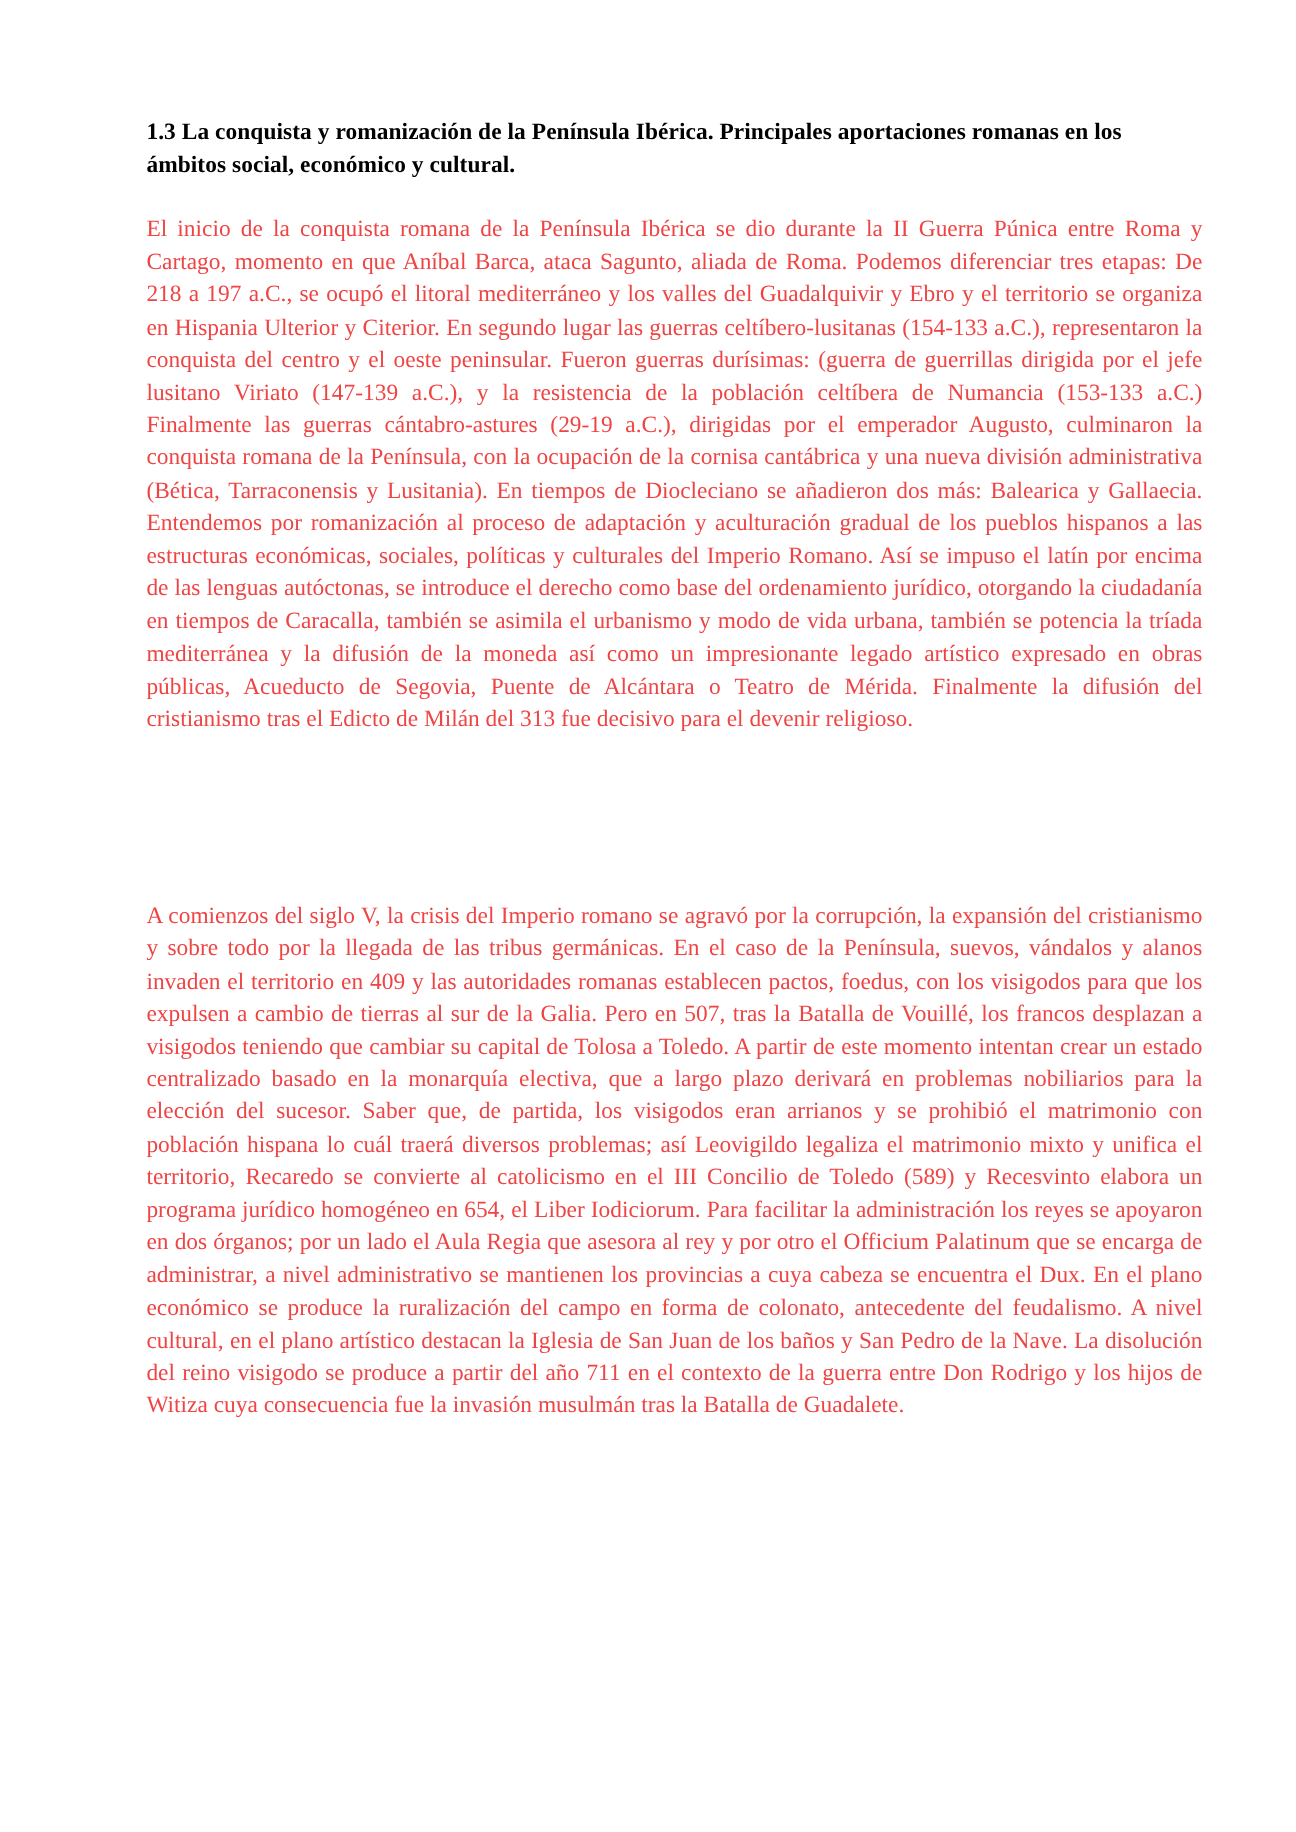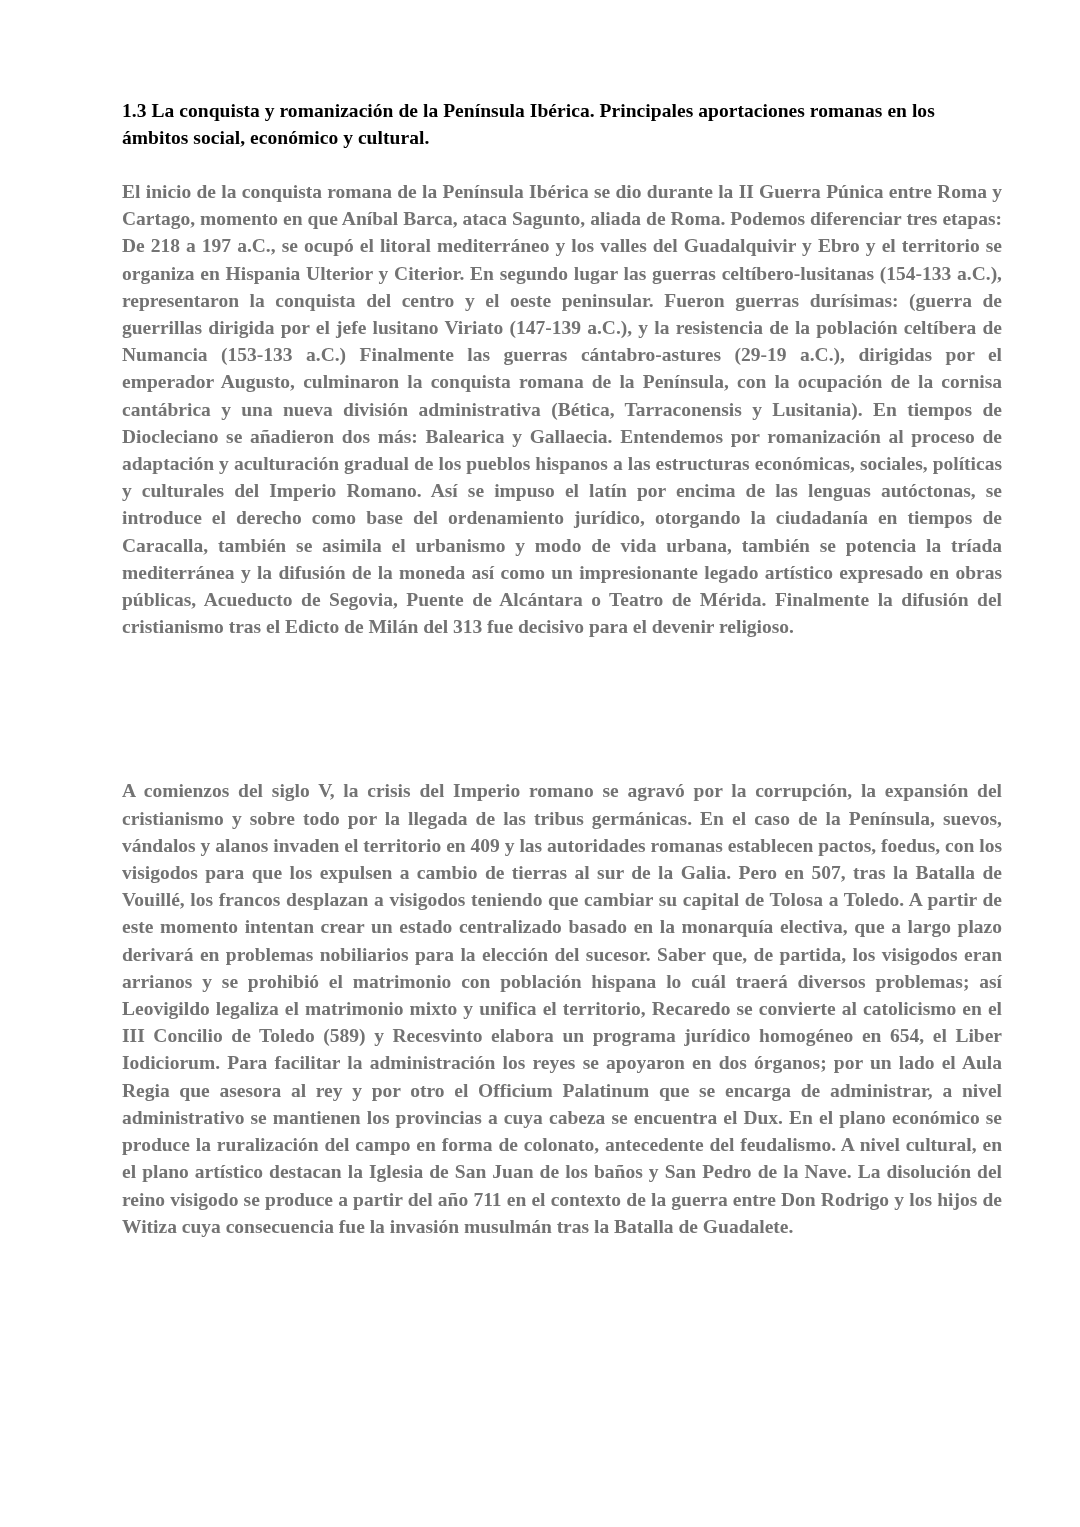--- a/index.html
+++ b/index.html
@@ -34,26 +34,26 @@
     font-size: 19.5px;
     line-height: 27px;
     text-align: left;
     color: #000000;
     margin: 0;
     letter-spacing: 0.05px;
   }
 
   .doc-paragraph {
     font-family: "Liberation Serif", "DejaVu Serif", serif;
-    font-weight: bold;
+    font-weight: normal;
     font-size: 19.5px;
     line-height: 27.2px;
     text-align: justify;
     text-justify: inter-word;
-    color: #737373;
+    color: #ef4444;
     margin: 0;
     hyphens: none;
   }
 
   .section-1 .doc-heading { margin-bottom: 0; }
 
   .gap-heading-to-body { height: 27px; }
 
   .gap-between-sections { height: 110px; }
 

